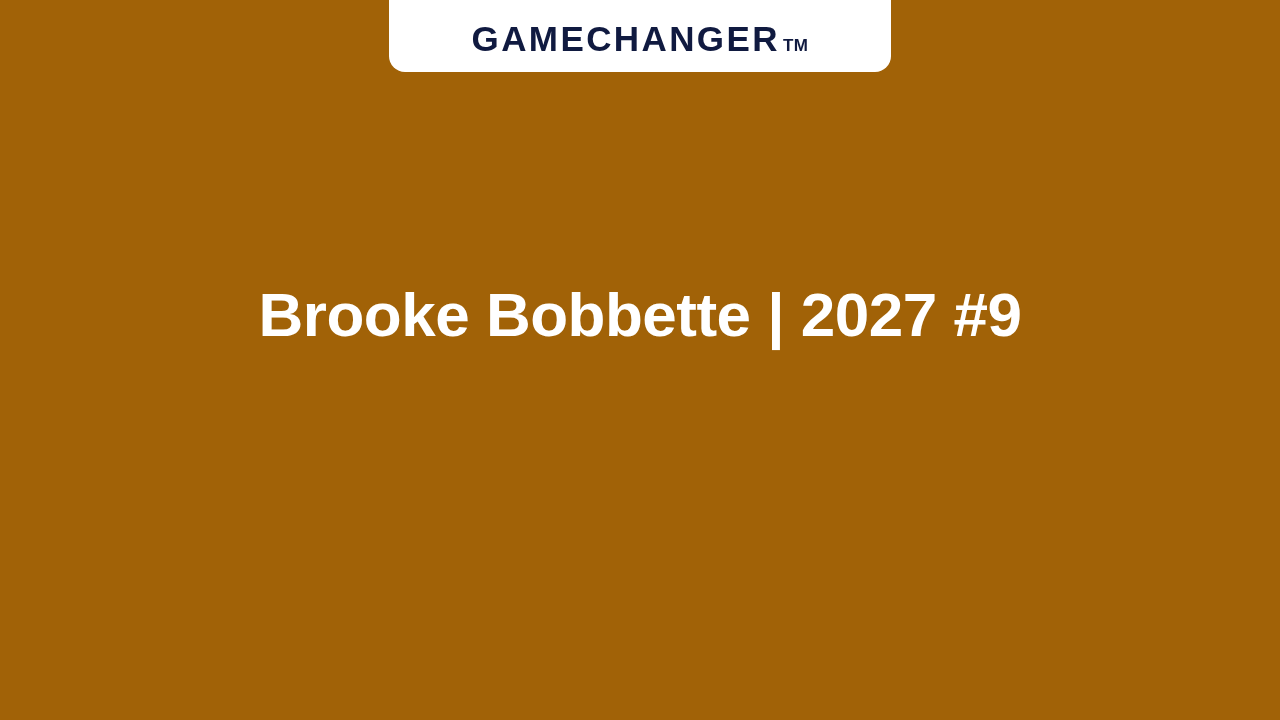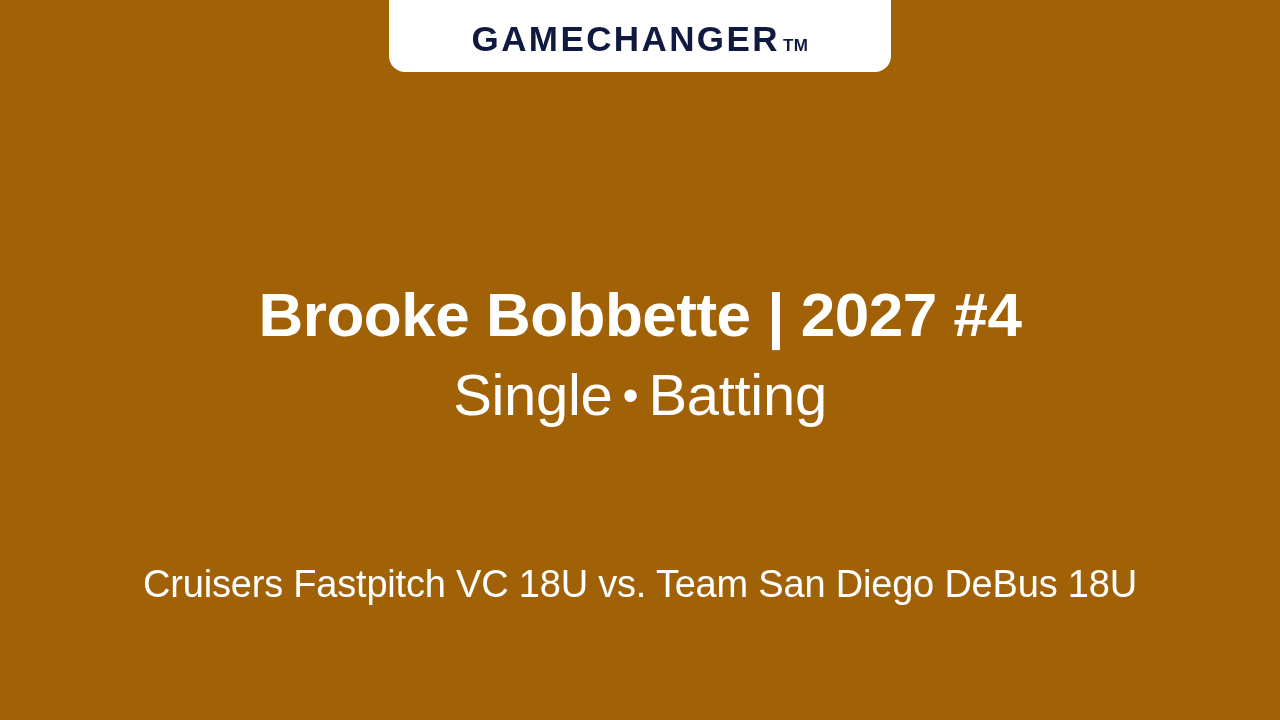--- a/index.html
+++ b/index.html
@@ -120,23 +120,17 @@
 <div class="screen">
 
   <div class="logo-badge">
     <div class="logo-lockup">
       <span class="logo-wordmark">GAMECHANGER</span>
       <span class="logo-tm">TM</span>
     </div>
   </div>
 
   <div class="headline-block">
-    <div class="play-title">Brooke Bobbette | 2027 #4</div>
-    <div class="play-subtitle">
-      <span>Single</span><span class="sep">•</span><span>Batting</span>
-    </div>
+    <div class="play-title">Brooke Bobbette | 2027 #9</div>
   </div>
 
-  <div class="matchup-block">
-    <div class="matchup-text">Cruisers Fastpitch VC 18U vs. Team San Diego DeBus 18U</div>
-  </div>
 
 </div>
 
 </body></html>

